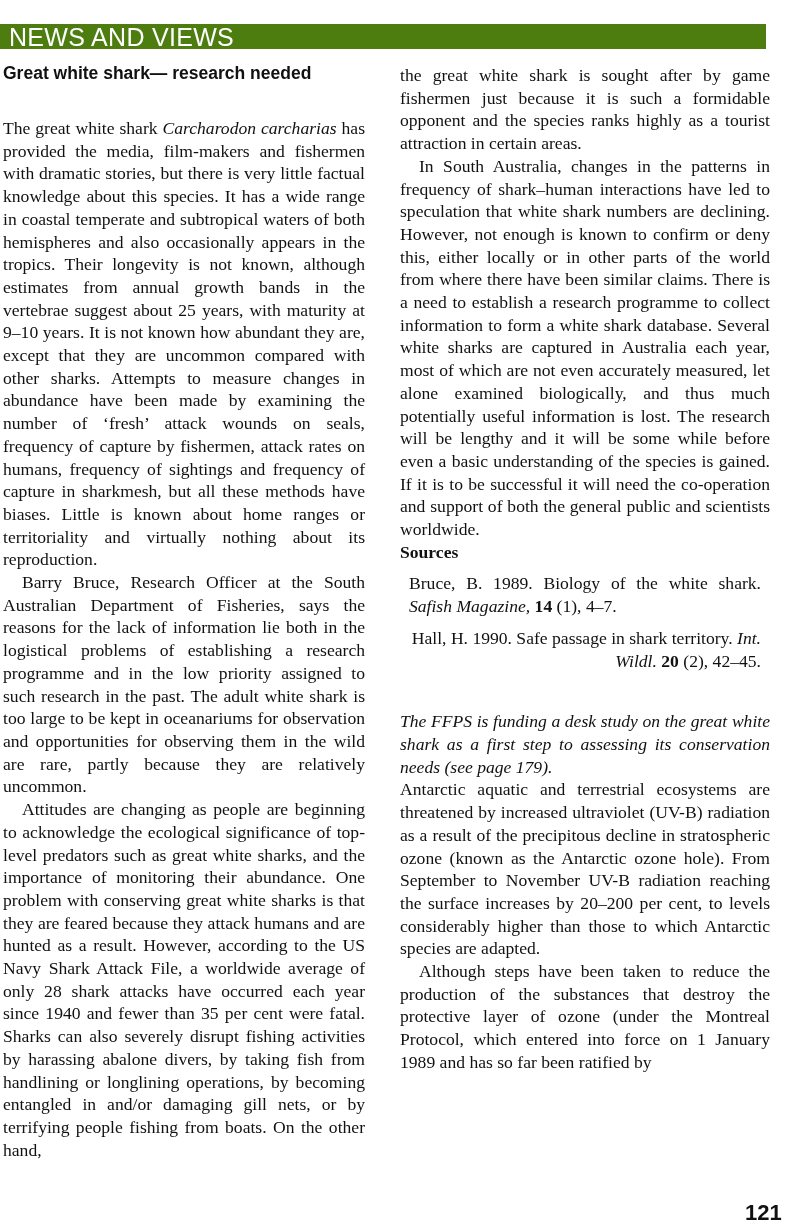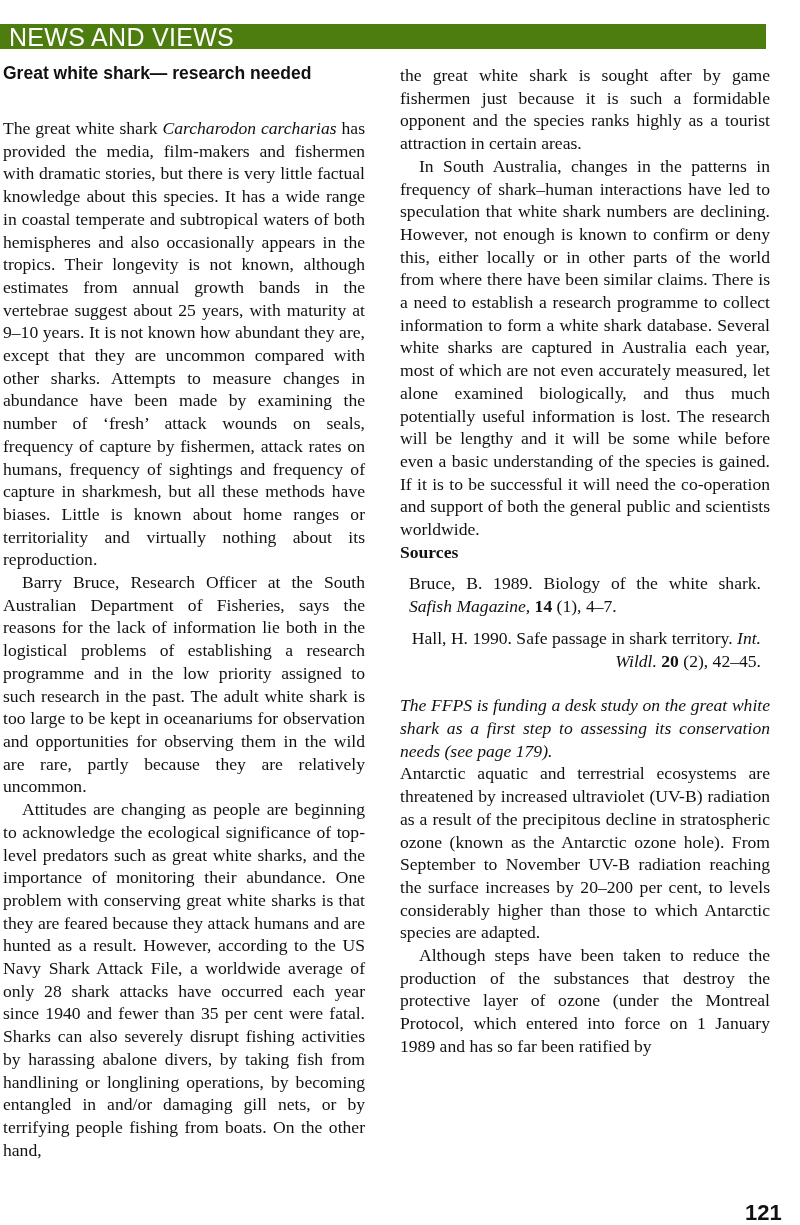--- a/index.html
+++ b/index.html
@@ -13,21 +13,21 @@
   .col { position: absolute; top: 62px; font-family: "Liberation Serif", "DejaVu Serif", serif; font-size: 17.6px; line-height: 22.7px; }
   .col.left { left: 3px; width: 362px; }
   .col.right { left: 400px; width: 370px; top: 64px; }
   .heading { font-family: "Liberation Sans", sans-serif; font-weight: bold; font-size: 17.5px; line-height: 22px; margin: 0; }
   .col.left .heading { margin-bottom: 33px; }
   p { margin: 0; text-align: justify; hyphens: manual; }
   p.indent { text-indent: 19px; }
   .sources-title { font-weight: bold; margin: 0; }
   .ref { margin: 9px; text-align: justify; }
   .ref.r2 { text-align: right; }
-  .note { font-style: italic; margin-top: 22px; text-align: justify; }
+  .note { font-style: italic; margin-top: 38px; text-align: justify; }
   .right .heading.h2 { margin-top: 56px; margin-bottom: 23px; }
   .pagenum { position: absolute; left: 745px; top: 1200px; font-family: "Liberation Sans", sans-serif; font-weight: bold; font-size: 22px; }
   i { font-style: italic; }
   b { font-weight: bold; }
 </style>
 </head>
 <body>
 
 <div class="banner">NEWS AND VIEWS</div>
 

